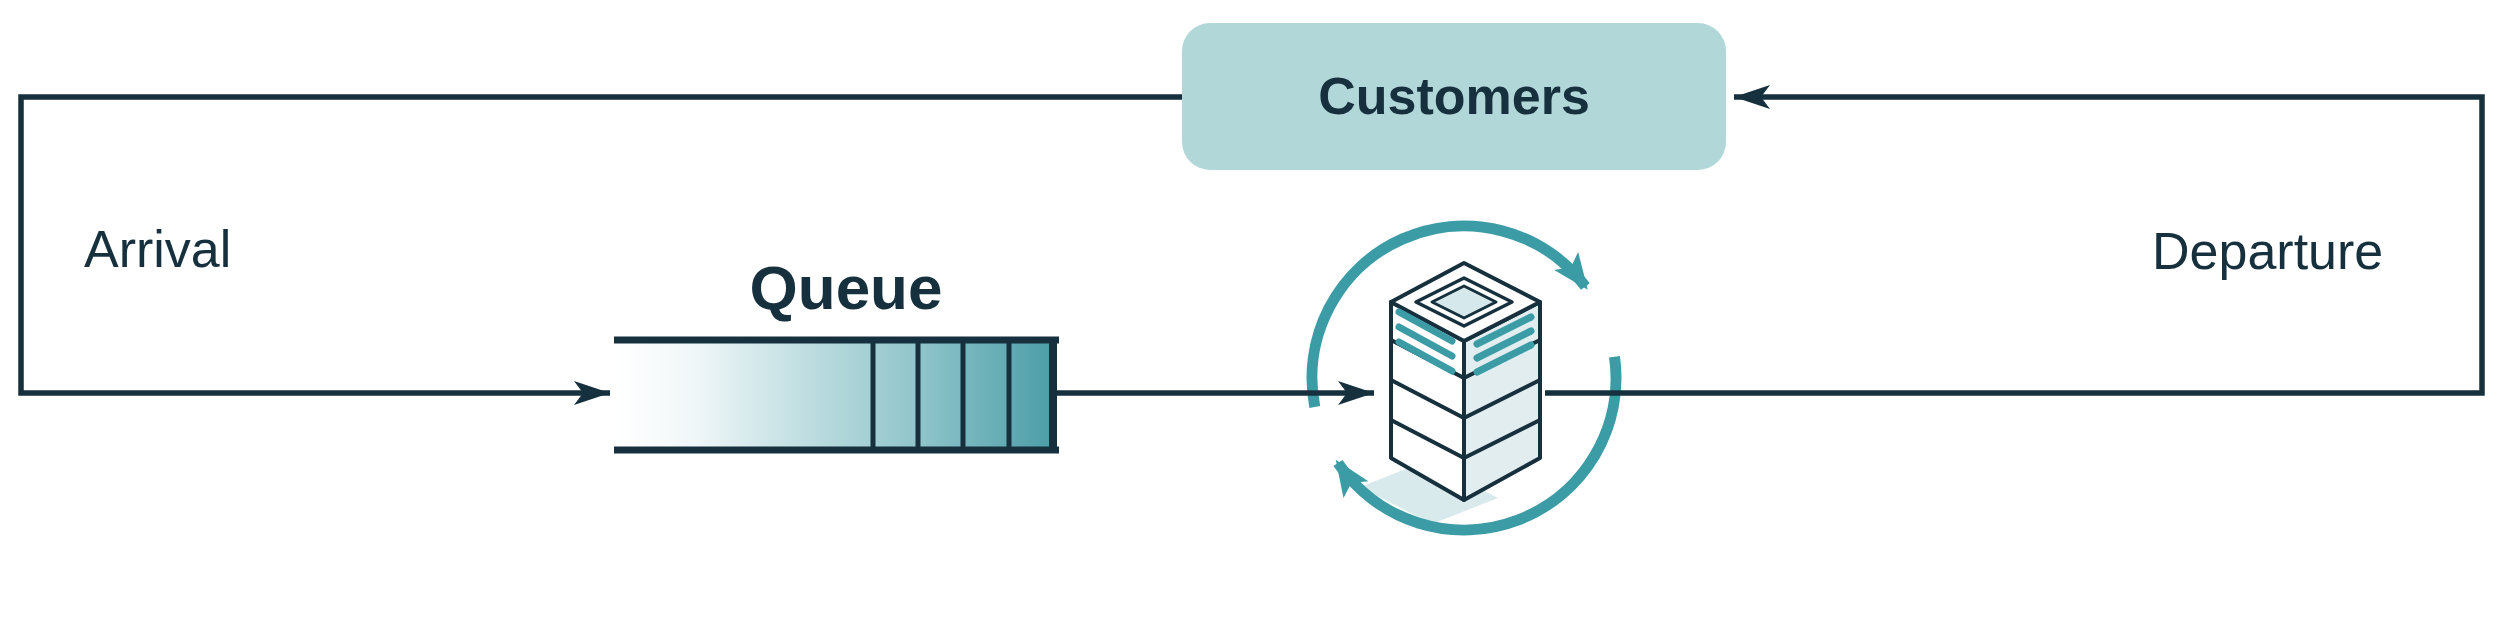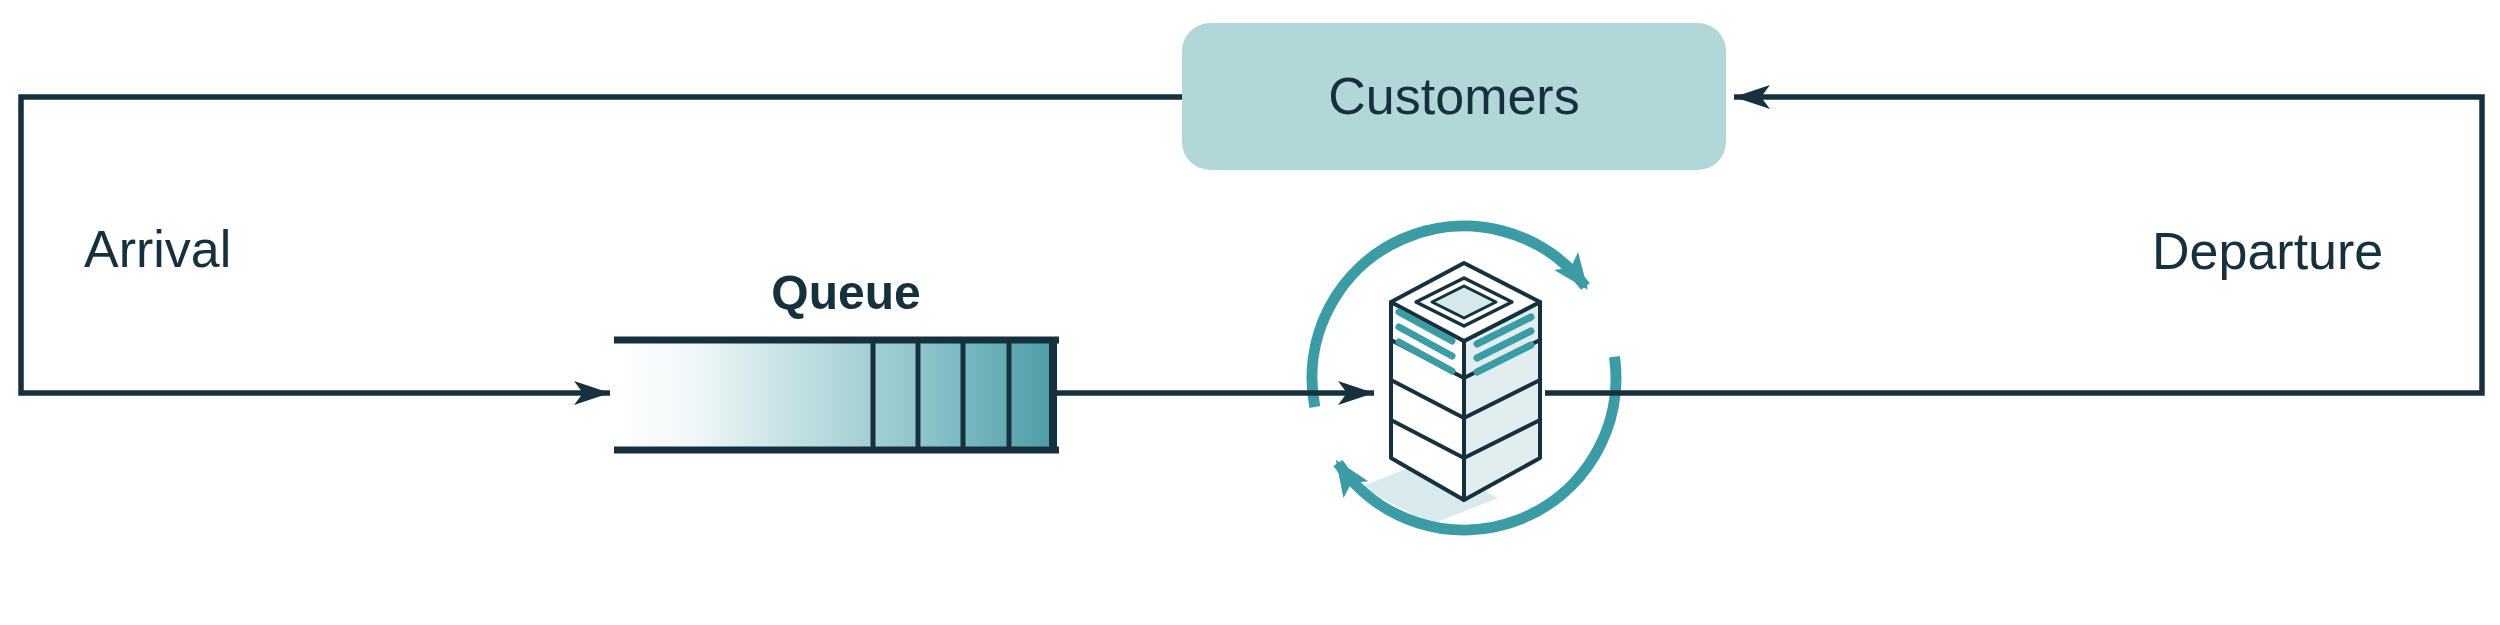--- a/index.html
+++ b/index.html
@@ -24,21 +24,21 @@
   }
   .label.bold{font-weight:bold;}
   .center{transform:translateX(-50%);}
   #customers-node{
     position:absolute;
     left:1182px;top:23px;width:544px;height:147px;
     background:var(--c-customers_fill,#b2d7d9);
     border-radius:28px;
     display:flex;align-items:center;justify-content:center;
   }
-  #customers-node .label{position:static;font-weight:normal;}
+  #customers-node .label{position:static;font-weight:bold;}
 </style>
 </head>
 <body>
 
 <div id="stage">
 
   <svg id="diagram-svg" width="2500" height="625" viewBox="0 0 2500 625">
     <defs>
       <linearGradient id="queueGrad" x1="0" y1="0" x2="1" y2="0">
         <stop offset="0" stop-color="#ffffff"></stop>
@@ -104,15 +104,15 @@
   </svg>
 
   <div id="customers-node">
     <span class="label">Customers</span>
   </div>
 
   <div class="label" style="left:84px;top:220px;">Arrival</div>
 
   <div class="label" style="left:2152px;top:222px;">Departure</div>
 
-  <div class="label bold center" style="left:846px;top:265px;font-size:48px;">Queue</div>
+  <div class="label bold center" style="left:846px;top:252px;font-size:62px;">Queue</div>
 
 </div>
 
 </body></html>

